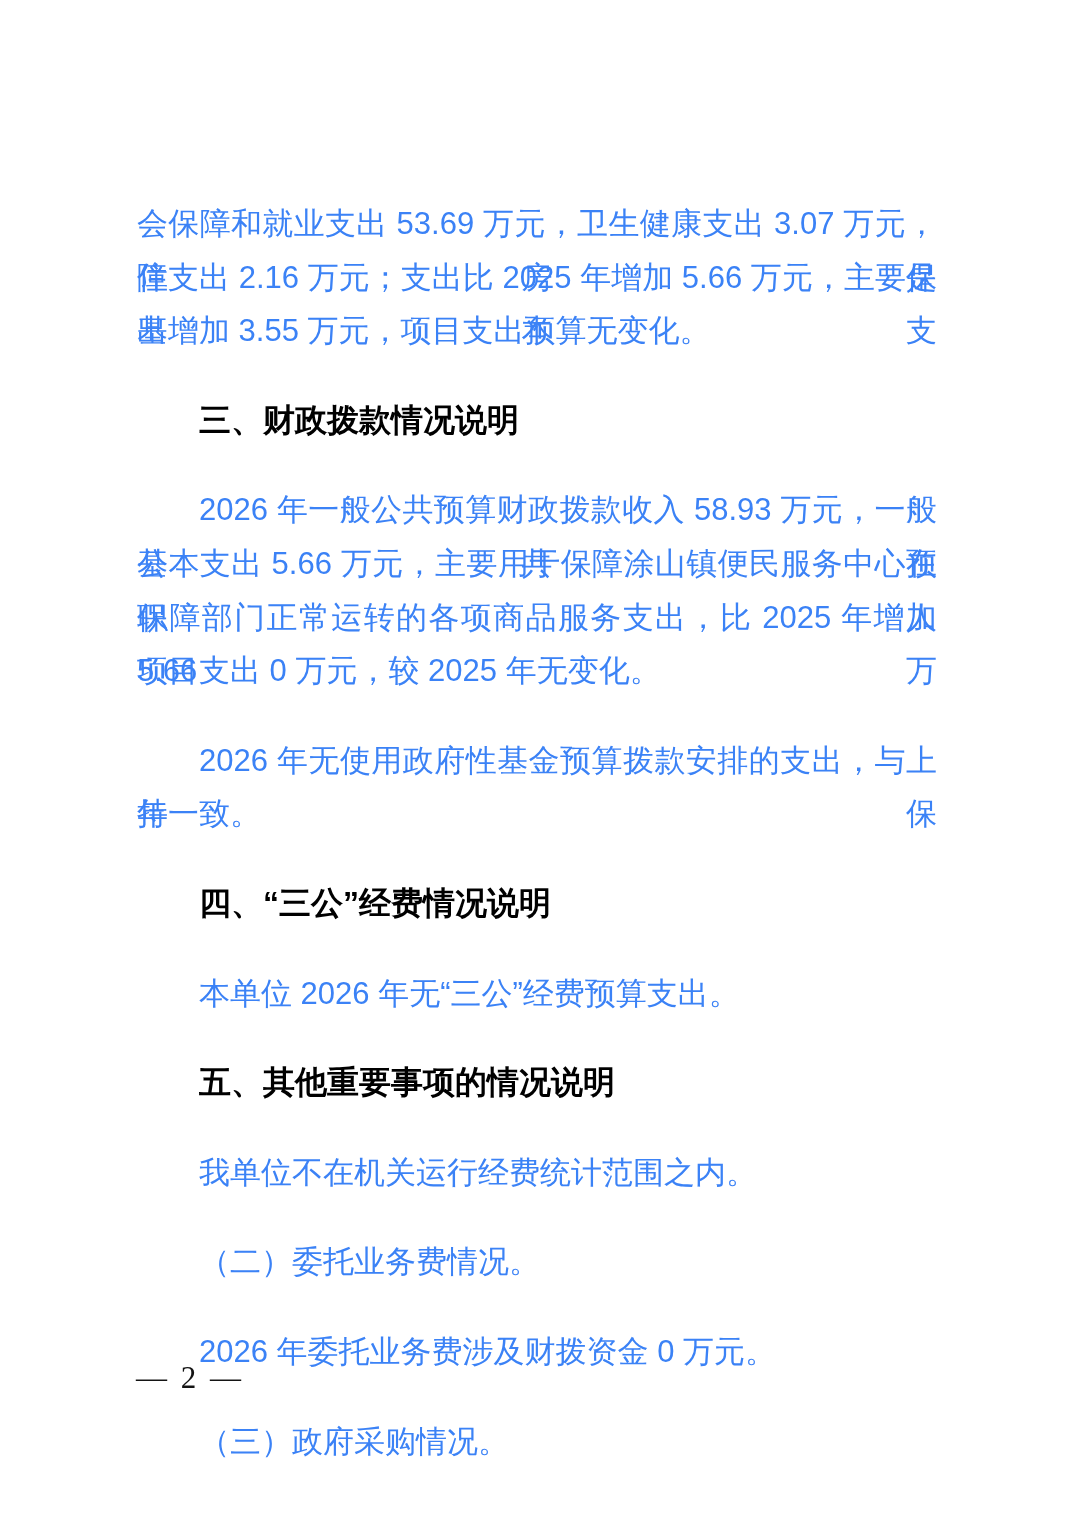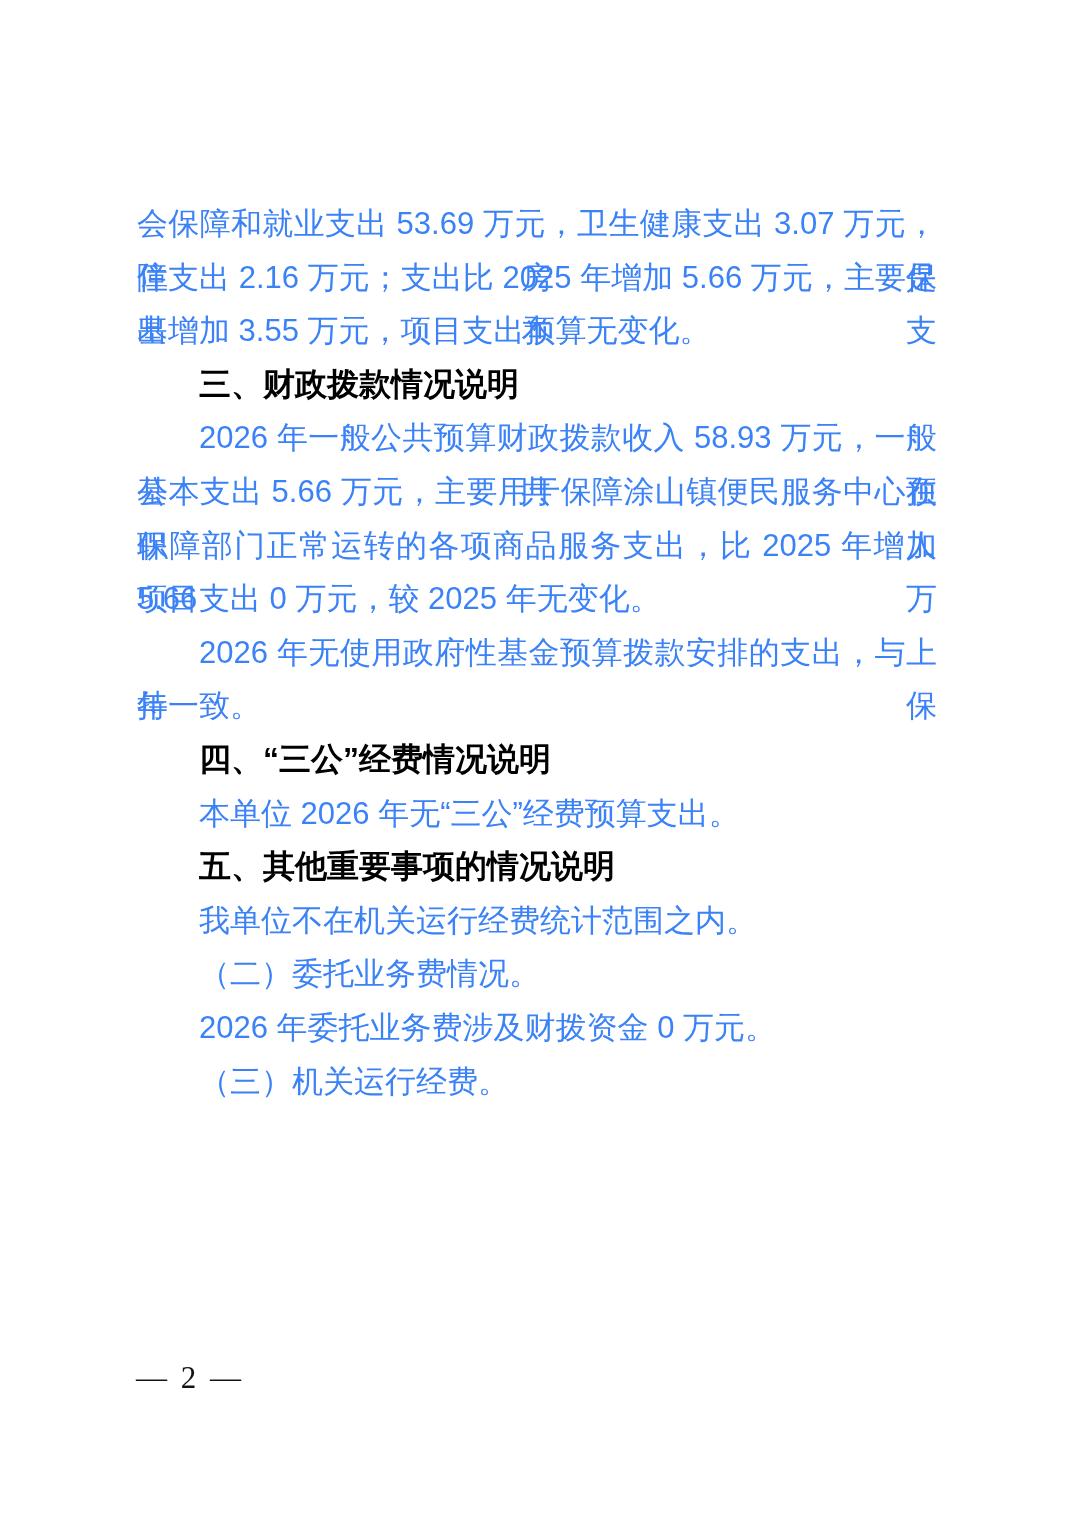--- a/index.html
+++ b/index.html
@@ -30,20 +30,21 @@
   }
   
   .j {
     text-align: justify;
     text-align-last: justify;
     text-justify: inter-ideograph;
   }
   
   .indent {
     text-indent: 62px;
+    margin-top: 36px;
   }
   .heading {
     font-family: "Liberation Sans", "DejaVu Sans", sans-serif;
     font-weight: 700;
     font-size: 32px;
     color: #000000;
   }
   .page-num {
     position: absolute;
     left: 136px;
@@ -77,18 +78,18 @@
 
     <div class="line heading indent">四、“三公”经费情况说明</div>
 
     <div class="line indent">本单位 2026 年无“三公”经费预算支出。</div>
 
     <div class="line heading indent">五、其他重要事项的情况说明</div>
 
     <div class="line indent">我单位不在机关运行经费统计范围之内。</div>
     <div class="line indent">（二）委托业务费情况。</div>
     <div class="line indent">2026 年委托业务费涉及财拨资金 0 万元。</div>
-    <div class="line indent">（三）机关运行经费。</div>
+    <div class="line indent">（三）政府采购情况。</div>
 
   </div>
 
   <div class="page-num">— 2 —</div>
 </div>
 
 </body></html>

